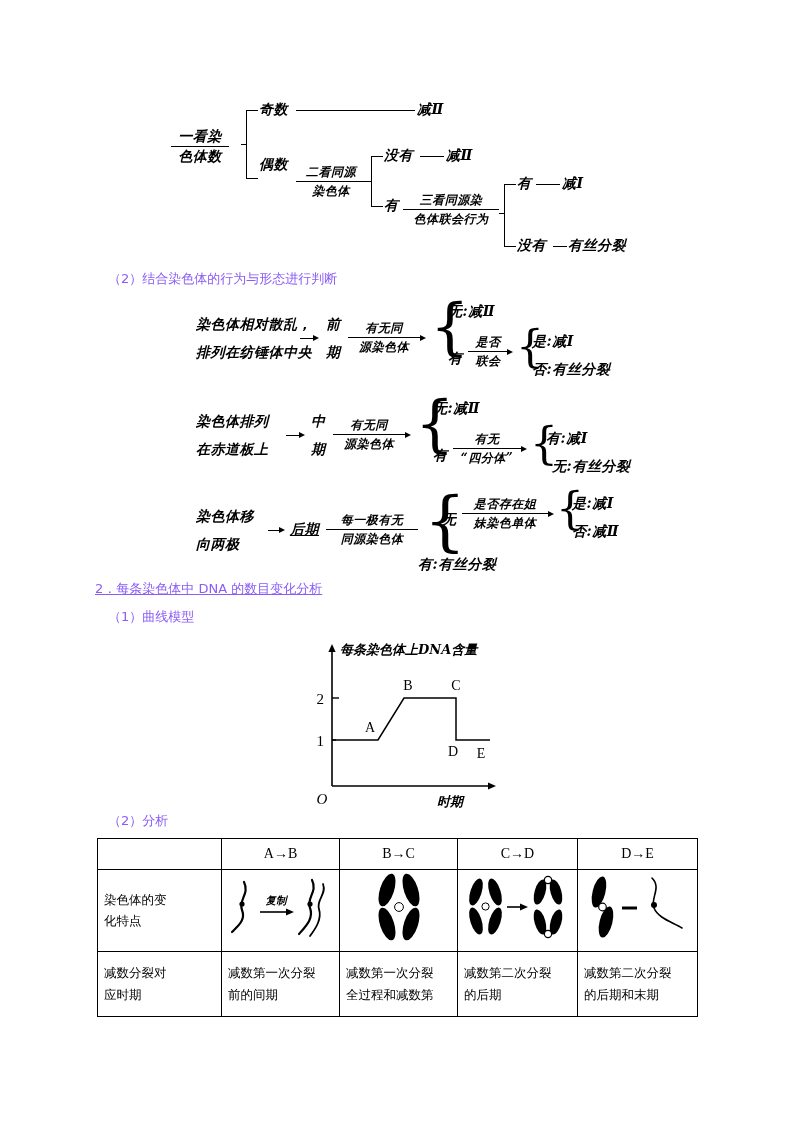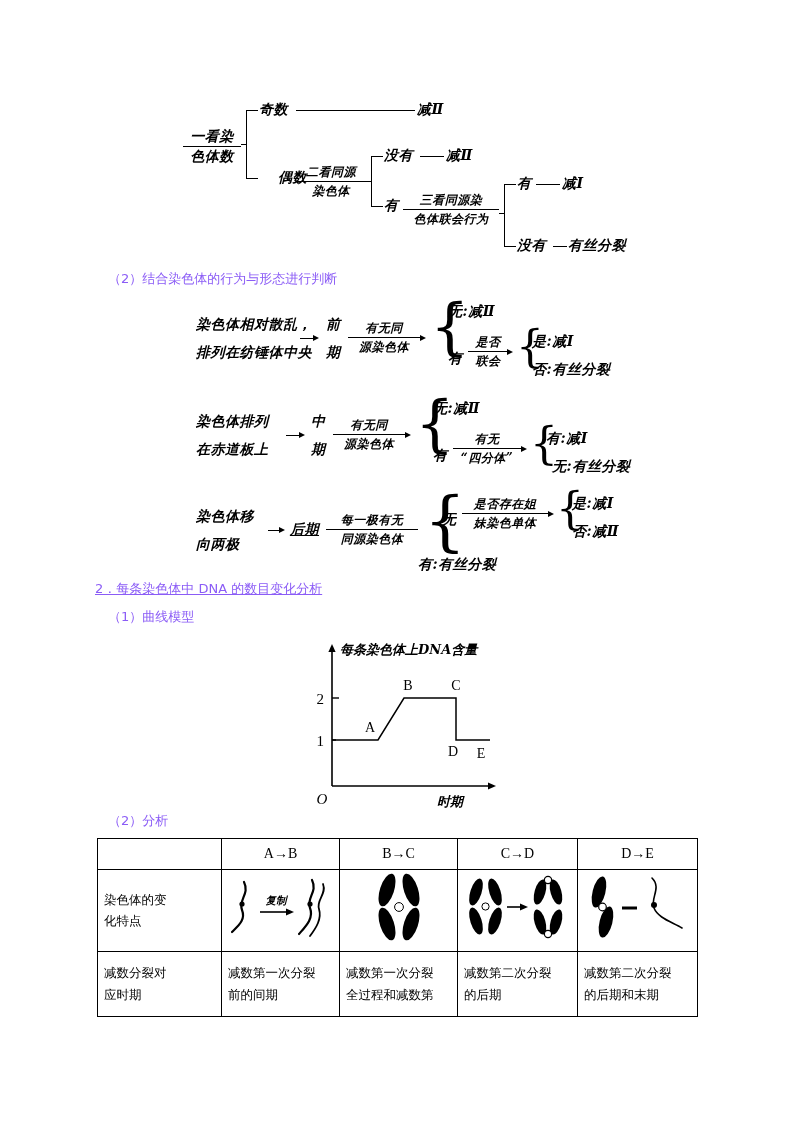--- a/index.html
+++ b/index.html
@@ -94,35 +94,35 @@
   #analysis-table td.figure { text-align: center; padding: 2px; height: 72px; }
   #analysis-table td.period { text-align: left; height: 56px; }
 </style>
 </head>
 <body>
 
 <div class="page">
 
   <div>
 
-    <div class="frac hw hw-md" style="left:183px; top:128px; width:58px;">
+    <div class="frac hw hw-md" style="left:171px; top:128px; width:58px;">
       <span class="num">一看染</span>
       <span class="den">色体数</span>
     </div>
 
     <div class="vline" style="left:246px; top:110px; height:68px;"></div>
     <div class="hline" style="left:241px; top:144px; width:6px;"></div>
 
     <div class="hline" style="left:246px; top:110px; width:12px;"></div>
     <div class="hw hw-md abs" style="left:259px; top:101px;">奇数</div>
     <div class="hline" style="left:296px; top:110px; width:119px;"></div>
     <div class="hw hw-md abs" style="left:417px; top:101px;">减Ⅱ</div>
 
     <div class="hline" style="left:246px; top:178px; width:12px;"></div>
-    <div class="hw hw-md abs" style="left:259px; top:169px;margin-left:19px;">偶数</div>
+    <div class="hw hw-md abs" style="left:259px; top:156px;">偶数</div>
 
     <div class="frac hw hw-sm" style="left:296px; top:164px; width:70px;">
       <span class="num">二看同源</span>
       <span class="den">染色体</span>
     </div>
 
     <div class="vline" style="left:371px; top:156px; height:50px;"></div>
     <div class="hline" style="left:366px; top:181px; width:6px;"></div>
 
     <div class="hline" style="left:371px; top:156px; width:12px;"></div>

